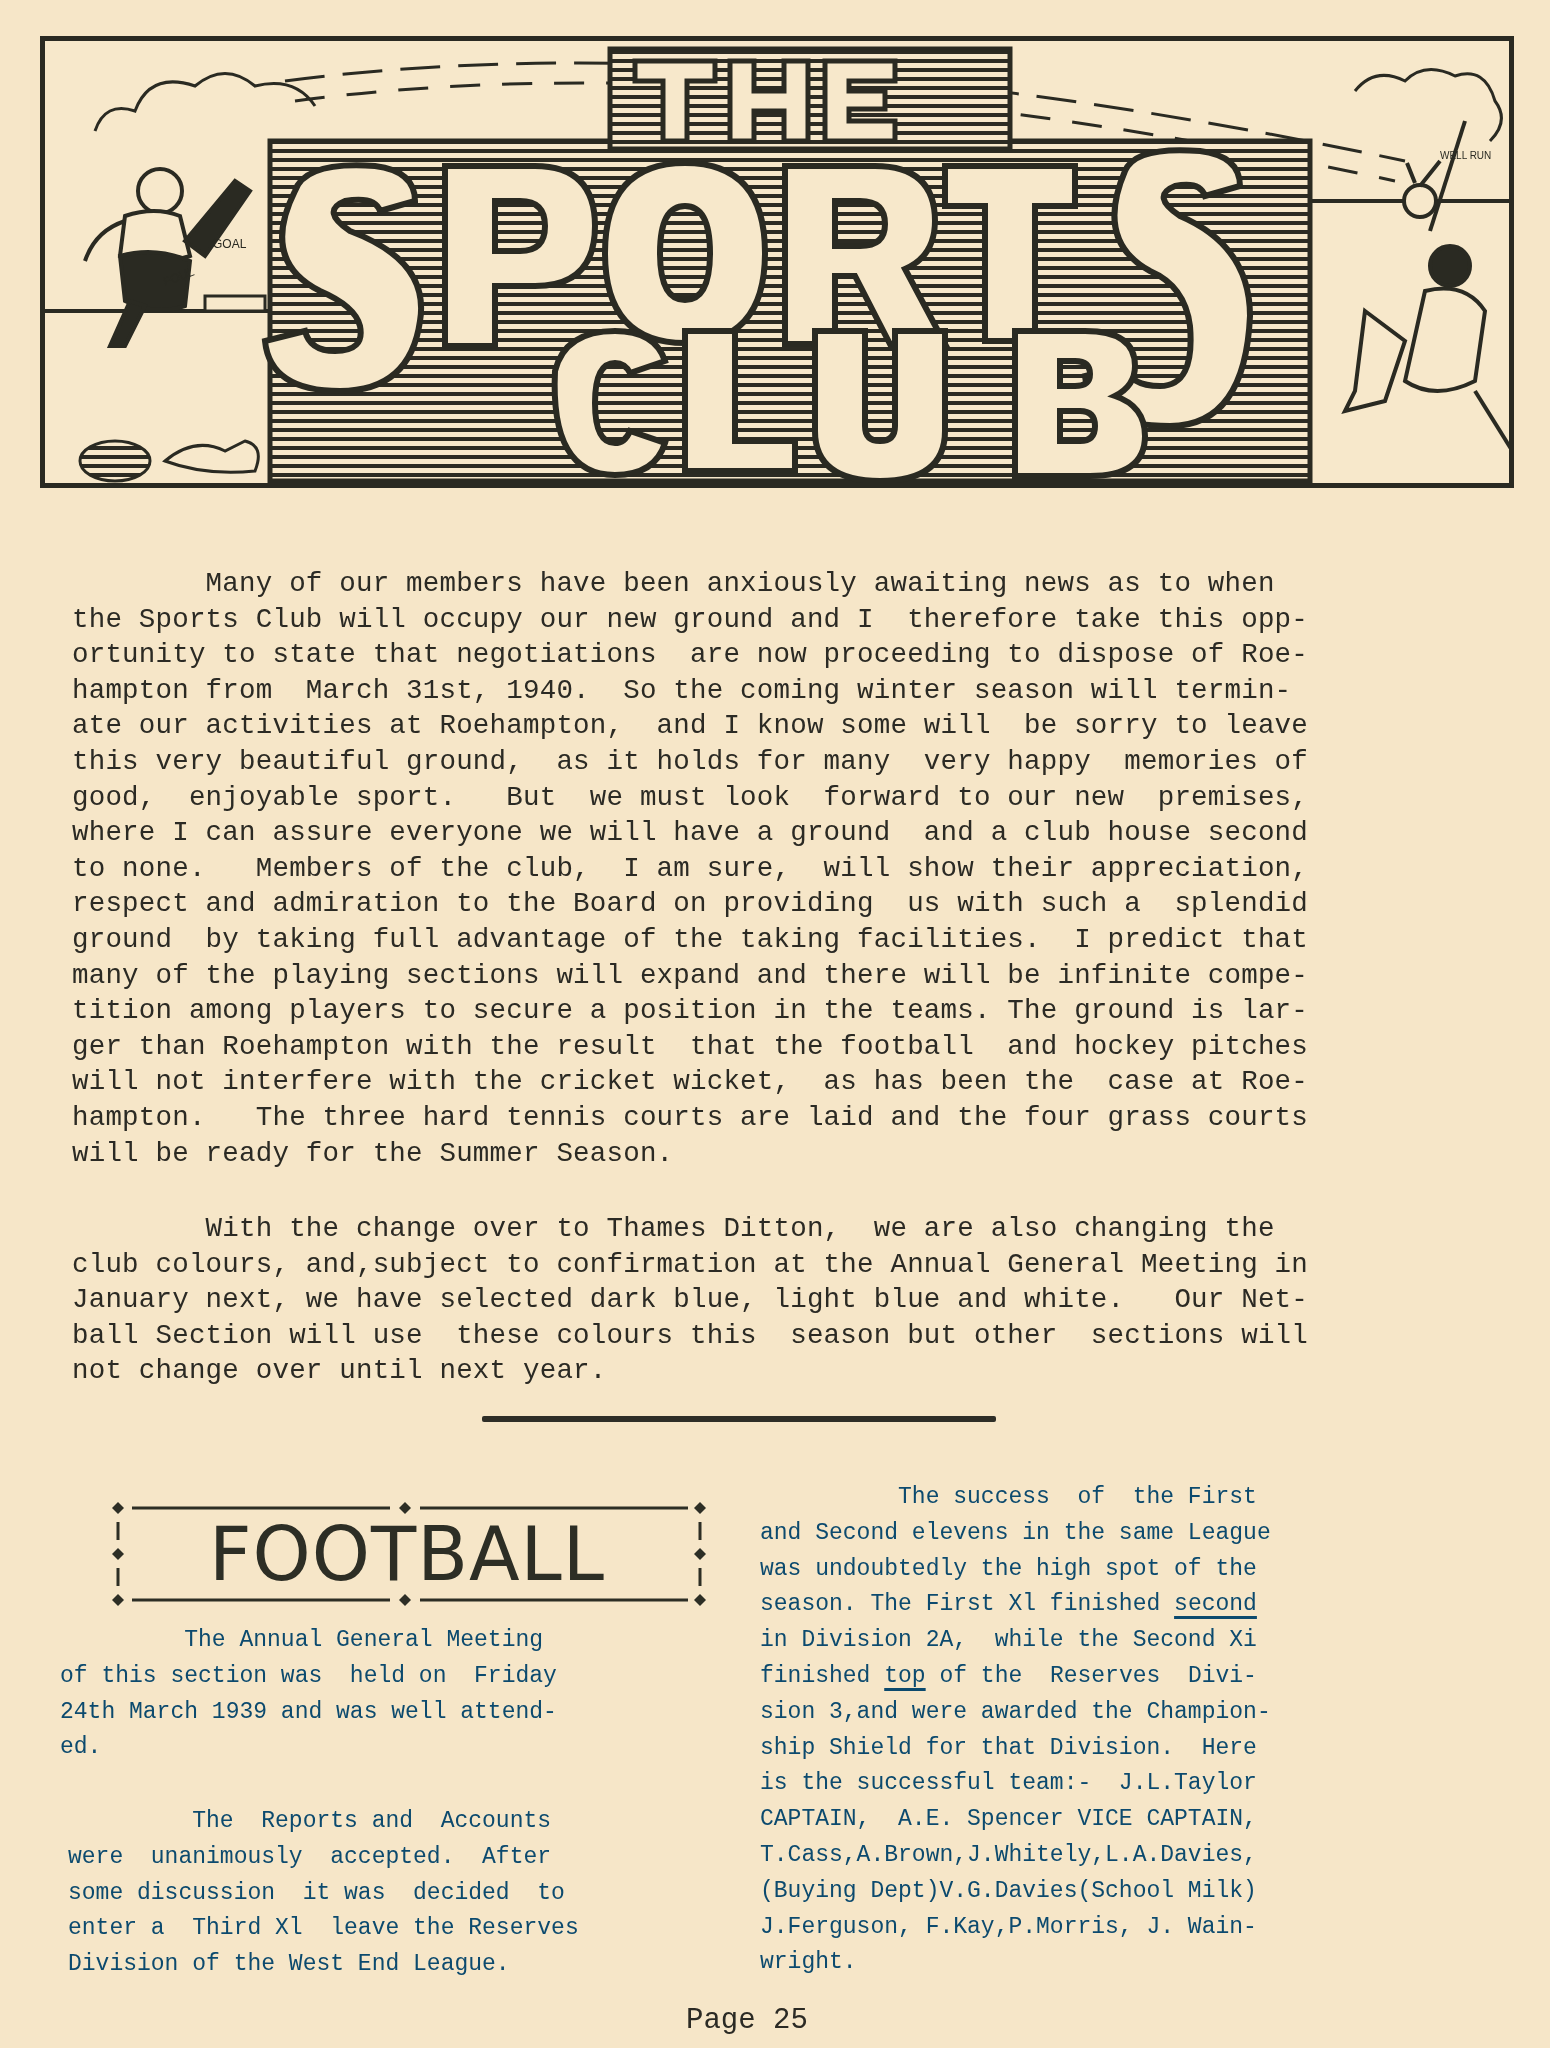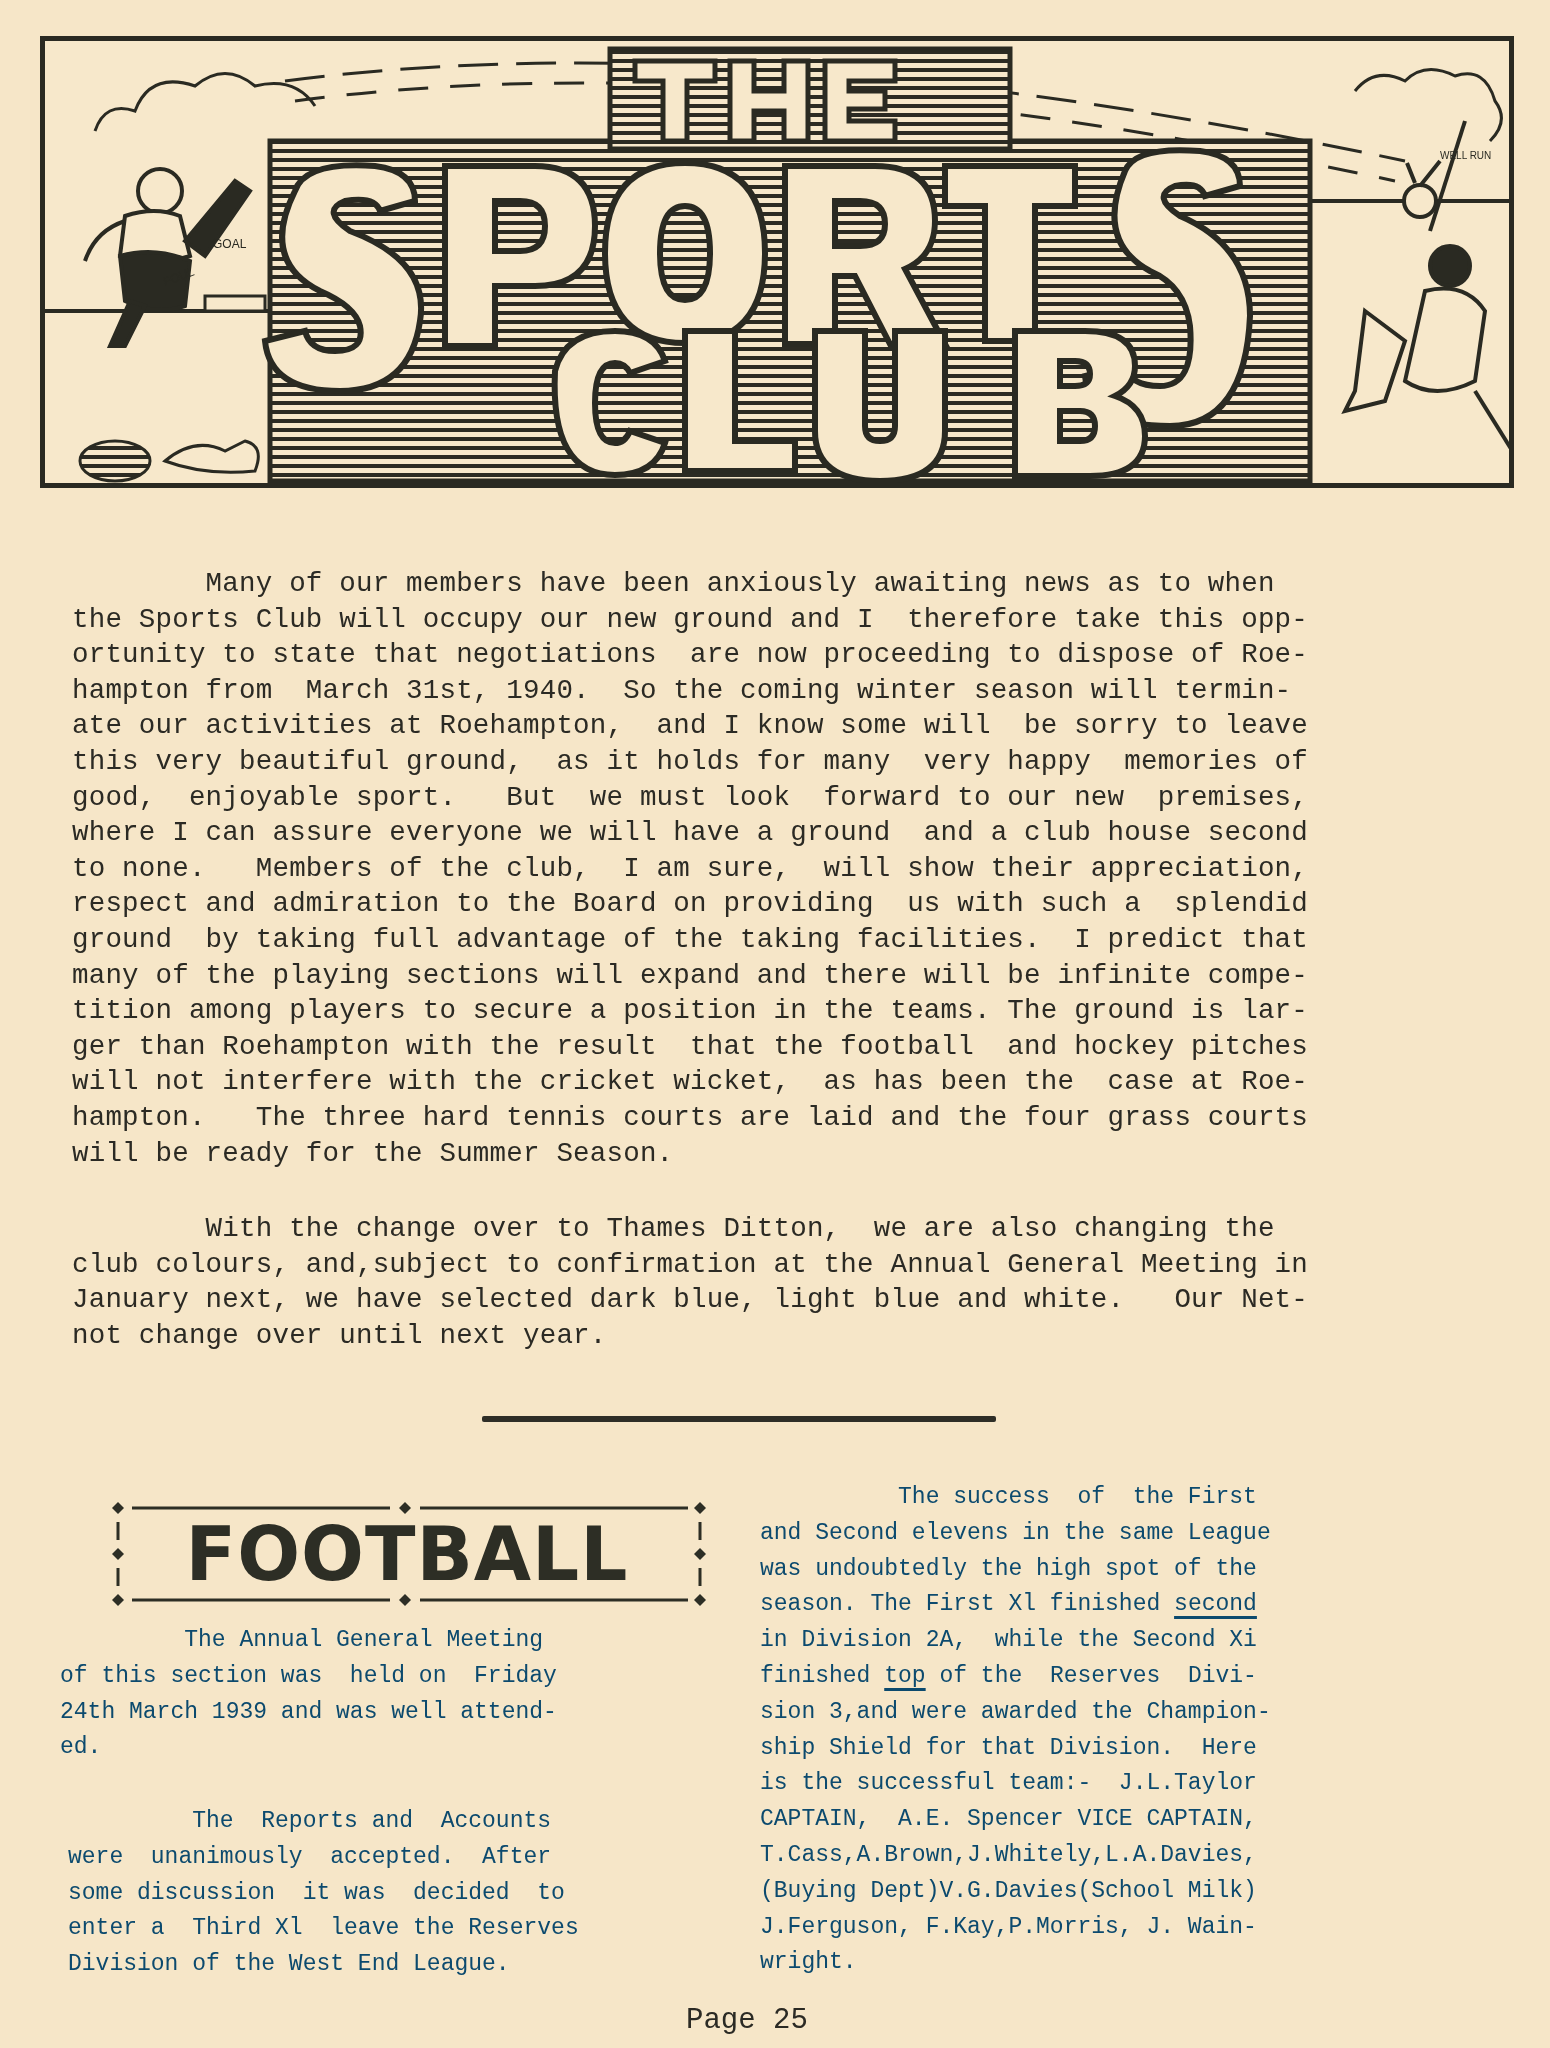--- a/index.html
+++ b/index.html
@@ -33,21 +33,21 @@
   .rule {
     position:absolute; left:482px; top:1416px; width:514px; height:6px;
     background:#2e2e27; border-radius:2px;
   }
 
   
   .fb-box { position:absolute; left:110px; top:1496px; width:598px; height:114px; }
   .fb-box svg { position:absolute; inset:0; width:100%; height:100%; }
   .fb-title {
     position:absolute; left:62px; top:18px; width:470px; text-align:center;
-    font-family:"DejaVu Sans","Liberation Sans",sans-serif; font-weight:bold;
+    font-family:"DejaVu Sans","Liberation Sans",sans-serif; font-weight:normal;
     font-size:74px; letter-spacing:1px; color:#2d2e25; line-height:80px;
   }
 
   .col { position:absolute; font-size:23px; line-height:35.8px; color:#0c4a6e; }
   .col .line { display:block; white-space:pre; }
   #fb-agm { left:60px; top:1623px; width:660px; }
   #fb-reports { left:68px; top:1804px; width:660px; }
   #fb-success { left:760px; top:1480px; width:690px; }
   .ul { text-decoration:underline; text-decoration-thickness:3px; text-underline-offset:6px; }
 
@@ -151,20 +151,21 @@
     <span class="line">ger than Roehampton with the result  that the football  and hockey pitches</span>
     <span class="line">will not interfere with the cricket wicket,  as has been the  case at Roe-</span>
     <span class="line">hampton.   The three hard tennis courts are laid and the four grass courts</span>
     <span class="line">will be ready for the Summer Season.</span>
   </div>
 
   <div class="para" id="colours">
     <span class="line">        With the change over to Thames Ditton,  we are also changing the</span>
     <span class="line">club colours, and,subject to confirmation at the Annual General Meeting in</span>
     <span class="line">January next, we have selected dark blue, light blue and white.   Our Net-</span>
+    <span class="line">ball Section will use  these colours this  season but other  sections will</span>
     <span class="line">not change over until next year.</span>
   </div>
 
   <div class="rule"></div>
 
   <div class="fb-box">
     <svg viewBox="0 0 598 114">
       <g fill="#2d2e25">
         <path d="M8 6 l6 6 l-6 6 l-6 -6z"></path>
           <path d="M295 6 l6 6 l-6 6 l-6 -6z"></path>

